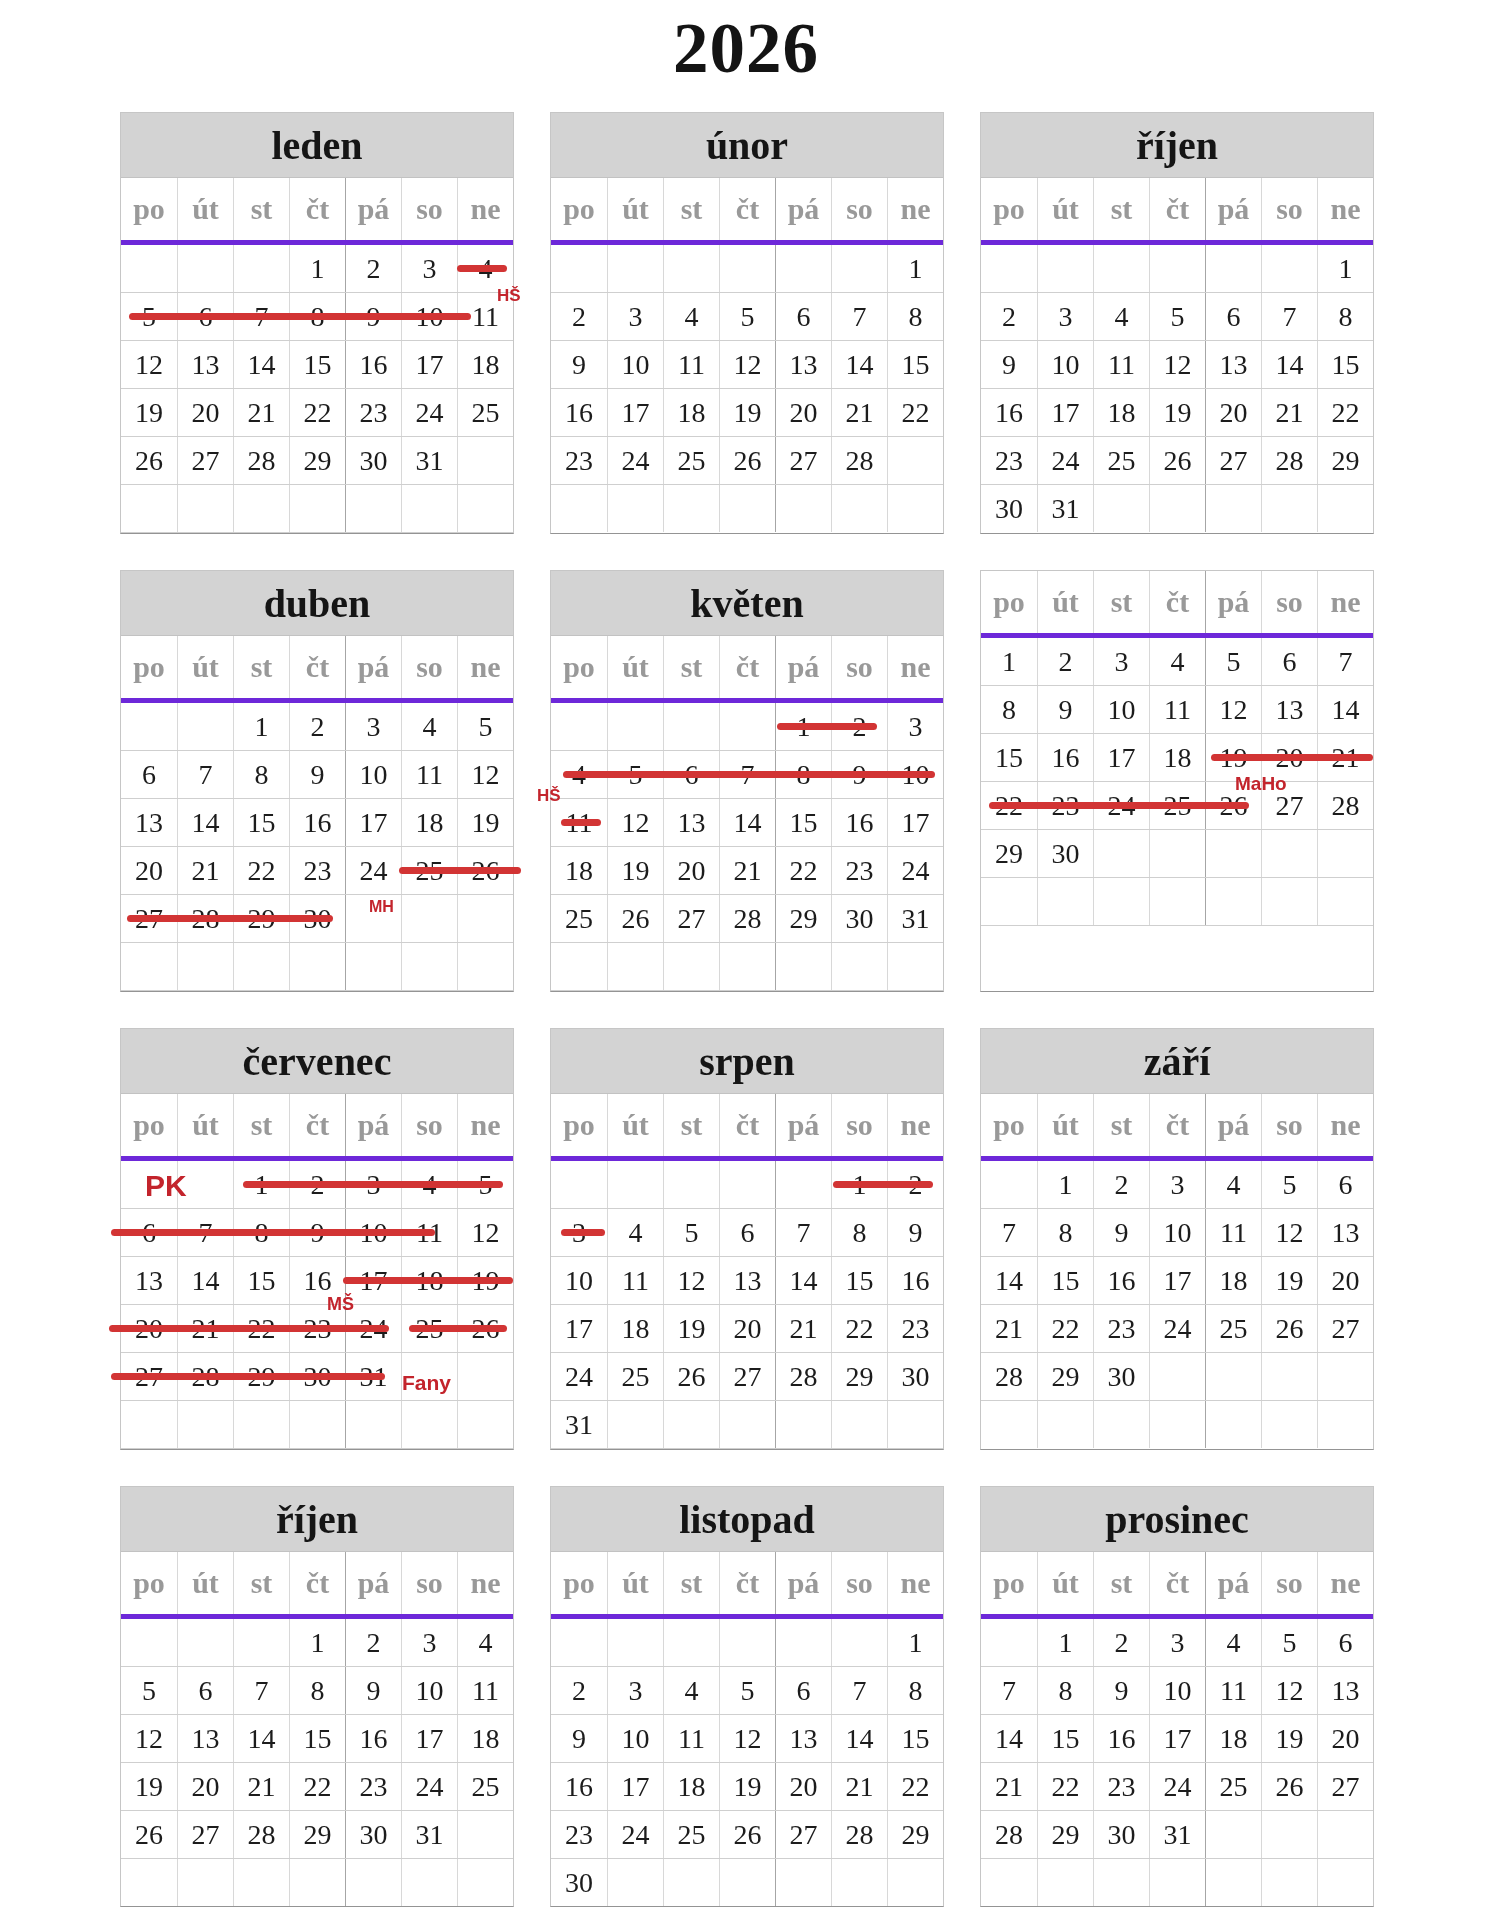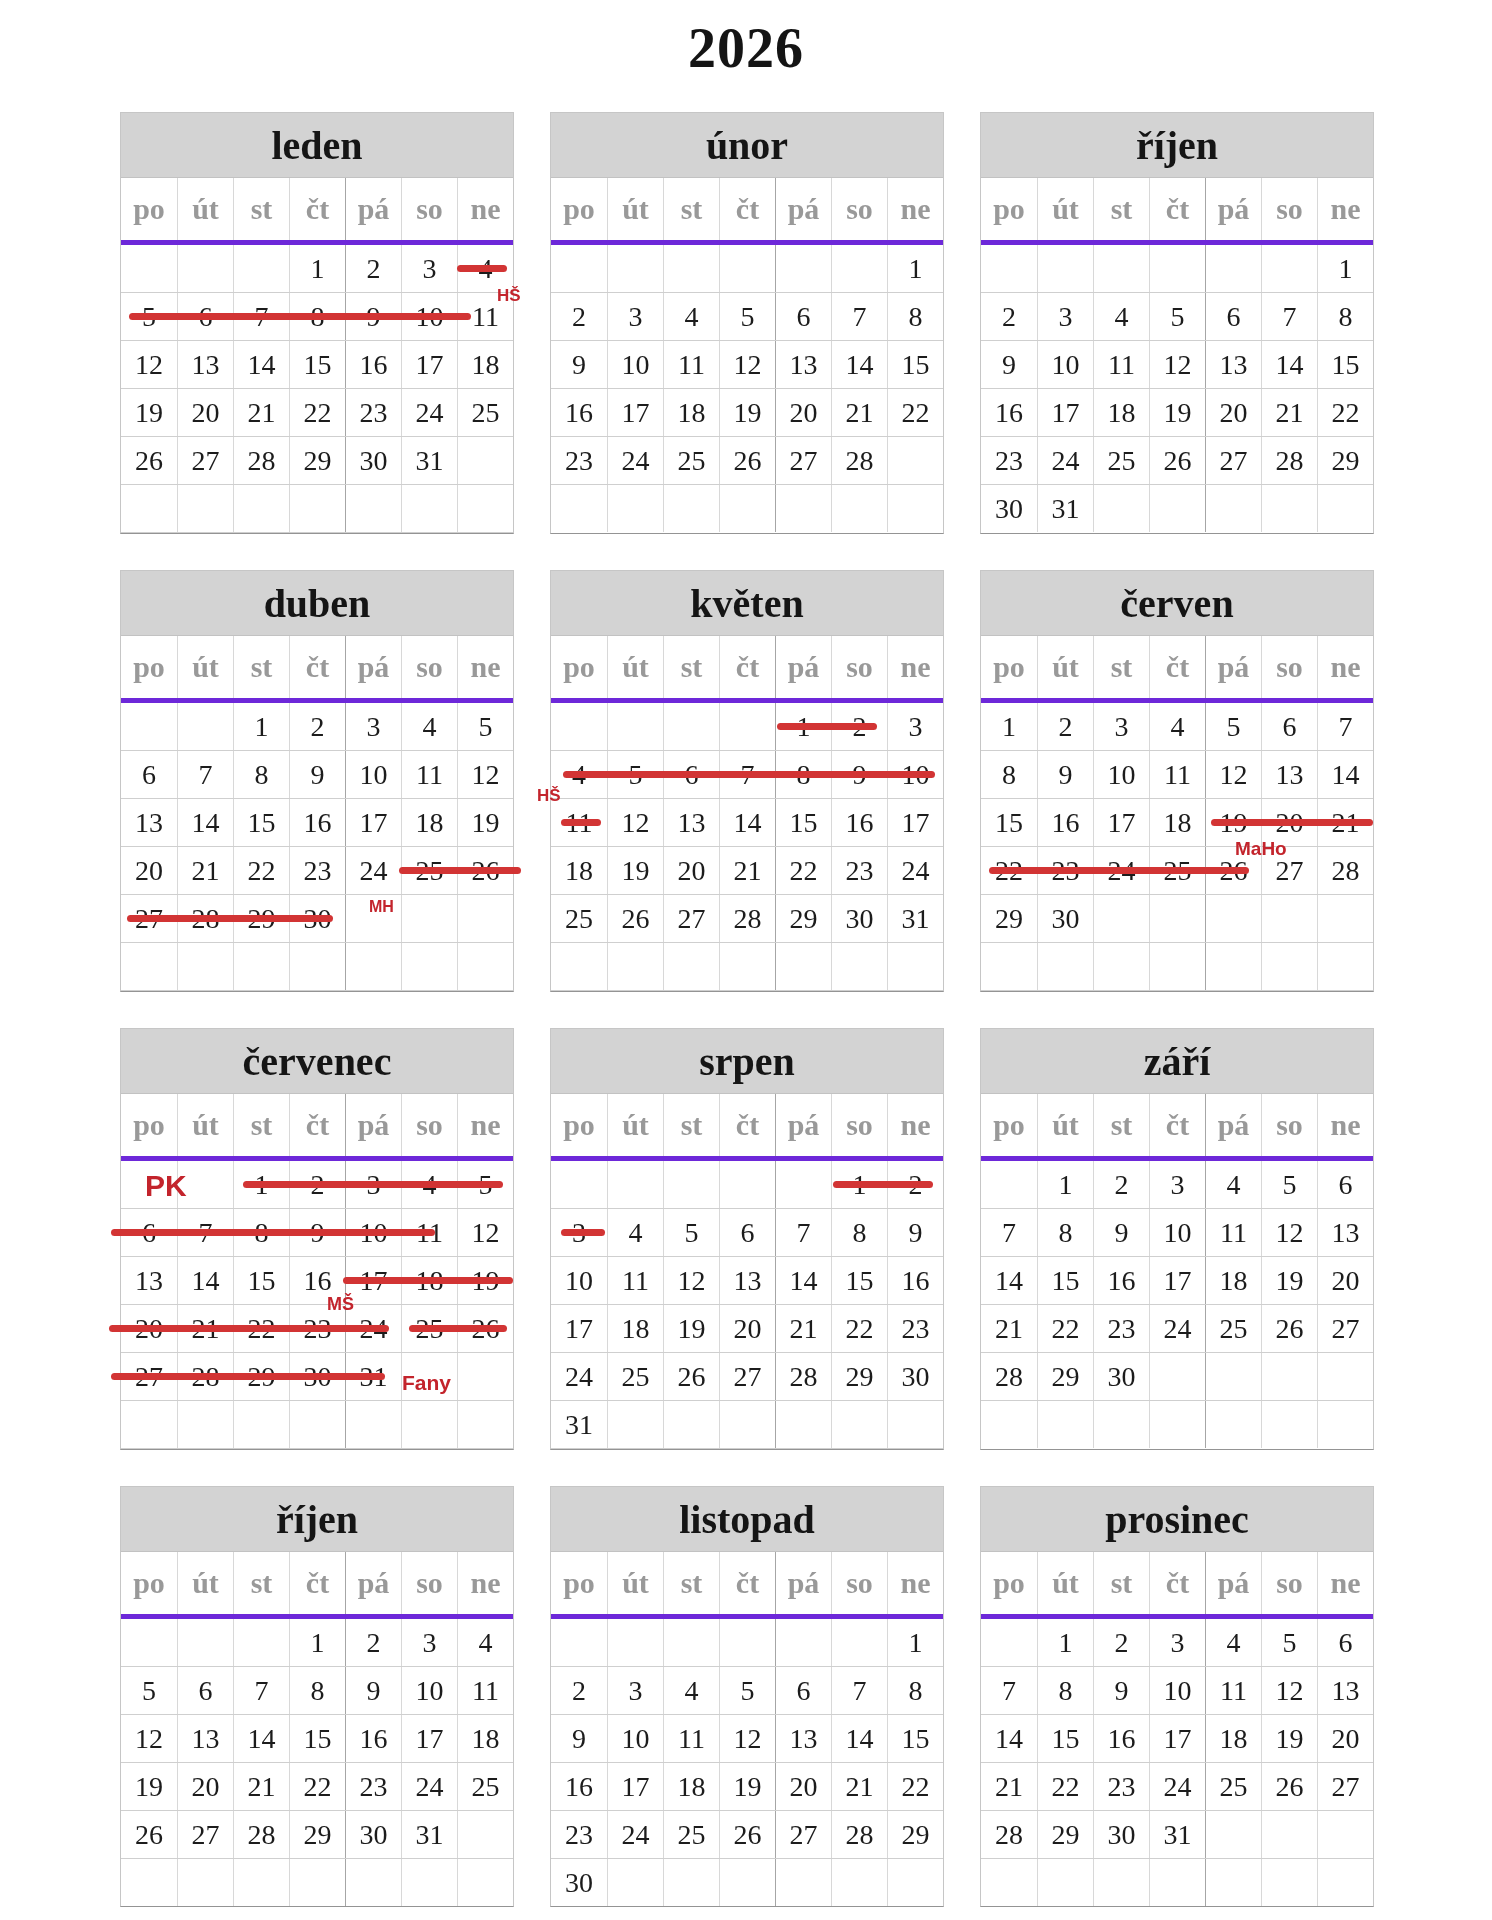--- a/index.html
+++ b/index.html
@@ -6,21 +6,21 @@
   .page{
     position:relative;
     width:1492px;height:1920px;
     background:#ffffff;
     font-family:"Liberation Serif", serif;
     overflow:hidden;
   }
   .year{
     height:96px;margin:0;
     display:flex;align-items:center;justify-content:center;
-    font-size:56px;font-weight:bold;color:#141414;
+    font-size:71px;font-weight:bold;color:#141414;
     letter-spacing:1px;
   }
   .grid{
     width:1252px;margin:16px auto;
     display:grid;
     grid-template-columns:repeat(3,392px);
     column-gap:38px;row-gap:36px;
   }
   .month{
     width:392px;
@@ -431,21 +431,20 @@
             <div class="day"></div>
           </div>
           <div class="strike" style="left: 226px; width: 100px; top: 20px;"></div>
           <div class="strike" style="left: 12px; width: 372px; top: 68px;"></div>
           <div class="strike" style="left: 10px; width: 40px; top: 116px;"></div>
           <div class="note" style="left: -14px; top: 84px; font-size: 17px;">HŠ</div>
         </div>
   </div>
 
   <div class="month">
-    <div class="mtitle">červen</div>
     <div class="wdrow">
           <div class="wd">po</div>
           <div class="wd">út</div>
           <div class="wd">st</div>
           <div class="wd">čt</div>
           <div class="wd">pá</div>
           <div class="wd">so</div>
           <div class="wd">ne</div>
         </div>
     <div class="weeks">

